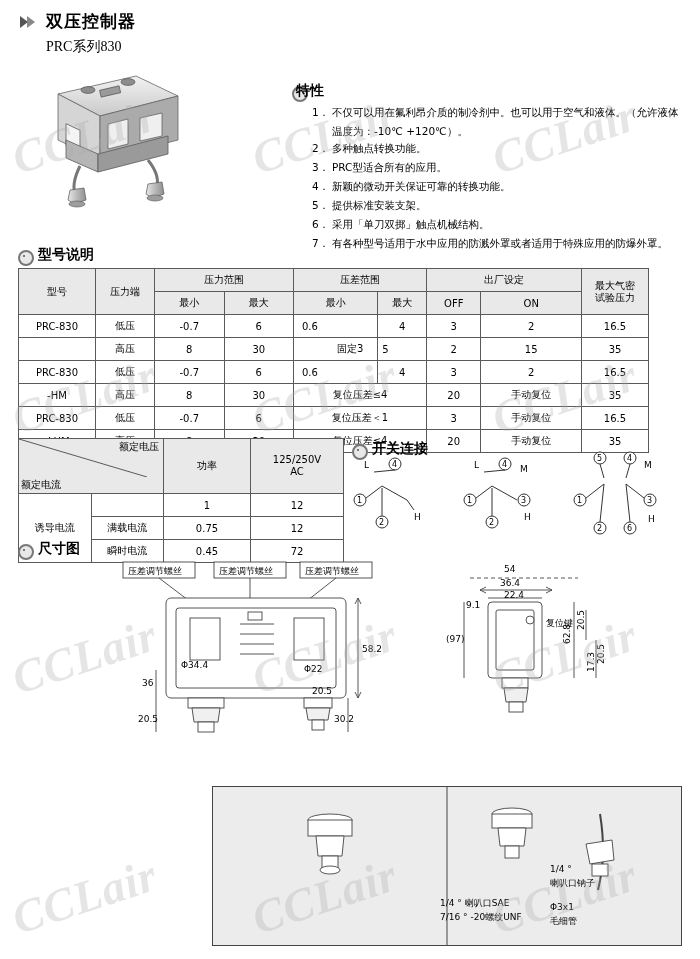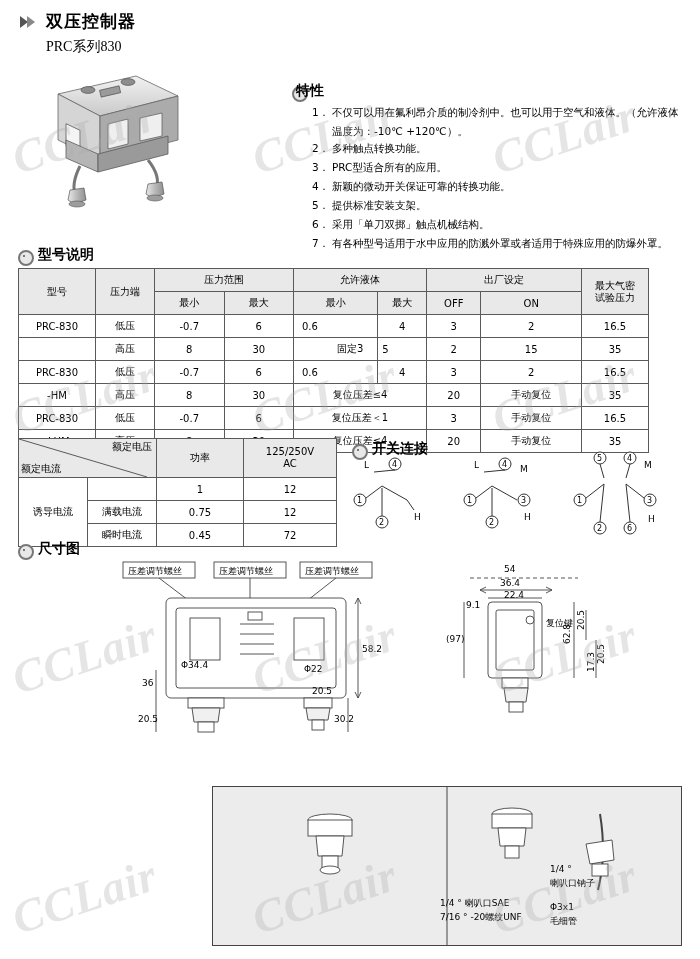--- a/index.html
+++ b/index.html
@@ -242,21 +242,21 @@
 
   <div class="sec-dot" style="left:18px; top:250px;"></div>
   <div class="sec-head" style="left:38px; top:246px;">型号说明</div>
 
   <table class="t tbl-main">
     <tbody>
         <tr>
       <td class="hdrcell" rowspan="2" style="width:72px;margin-left:40px;">型号</td>
       <td class="hdrcell" rowspan="2" style="width:54px;">压力端</td>
       <td class="hdrcell" colspan="2" style="width:134px;">压力范围</td>
-      <td class="hdrcell" colspan="2" style="width:128px;">允许液体</td>
+      <td class="hdrcell" colspan="2" style="width:128px;">压差范围</td>
       <td class="hdrcell" colspan="2" style="width:150px;">出厂设定</td>
       <td class="hdrcell" rowspan="2" style="width:62px; line-height:12px;">最大气密<br>试验压力</td>
     </tr>
     <tr>
       <td class="hdrcell">最小</td>
       <td class="hdrcell">最大</td>
       <td class="hdrcell">最小</td>
       <td class="hdrcell">最大</td>
       <td class="hdrcell">OFF</td>
       <td class="hdrcell">ON</td>
@@ -324,21 +324,21 @@
       <td>20</td>
       <td>手动复位</td>
       <td>35</td>
     </tr>
   </tbody>
     </table>
 
   <table class="t tbl-elec">
     <tbody>
         <tr>
-      <td class="hdrcell" colspan="2" rowspan="2" style="width:128px; height:38px; position:relative; padding:0;">
+      <td class="hdrcell" colspan="2" rowspan="2" style="width:128px; height:38px; position:relative; padding:8px;">
         <svg width="128" height="38" style="position:absolute; left:0; top:0;">
           <line x1="0" y1="0" x2="128" y2="38" stroke="#5a5a5a" stroke-width="1"></line>
         </svg>
         <span style="position:absolute; right:4px; top:1px; font-size:10px;">额定电压</span>
         <span style="position:absolute; left:2px; bottom:1px; font-size:10px;">额定电流</span>
       </td>
       <td class="hdrcell" rowspan="2" style="width:82px;font-family:Liberation Mono, monospace;">功率</td>
       <td class="hdrcell" rowspan="2" style="width:88px; line-height:12px;">125/250V<br>AC</td>
     </tr>
     <tr></tr>

